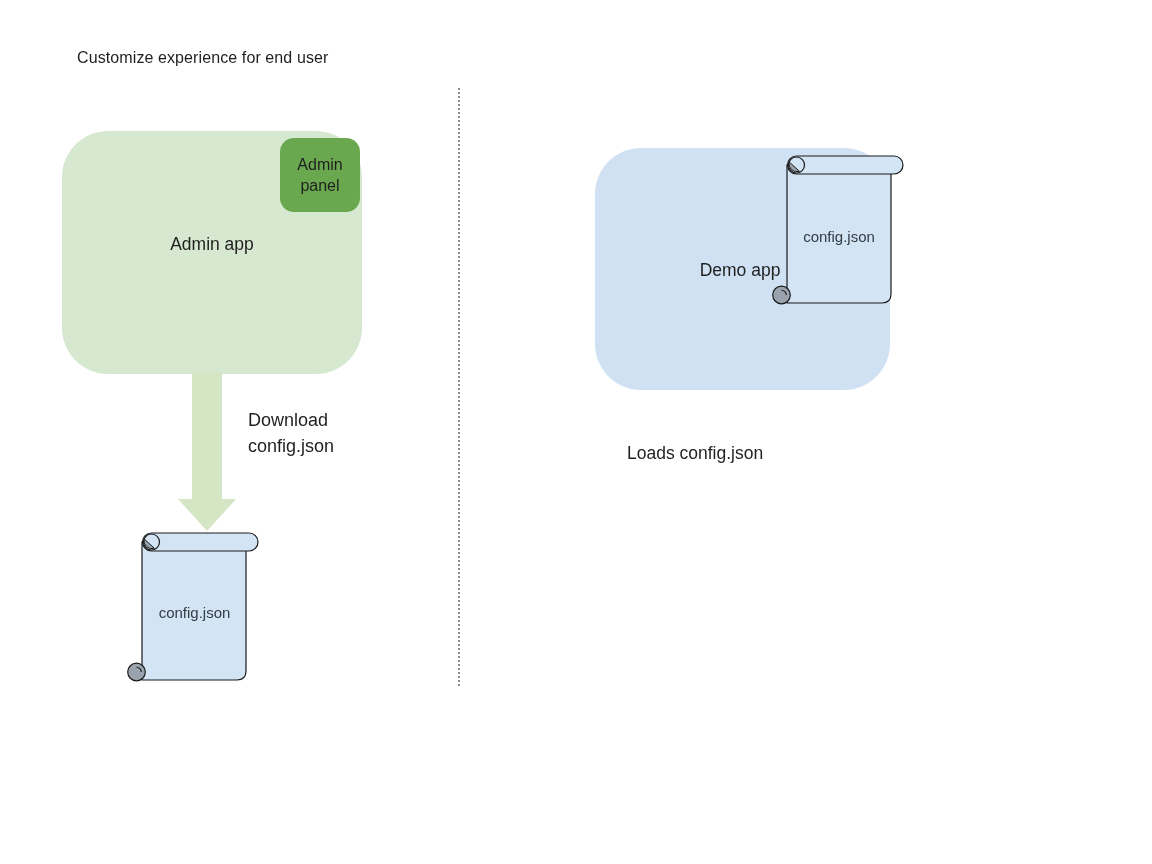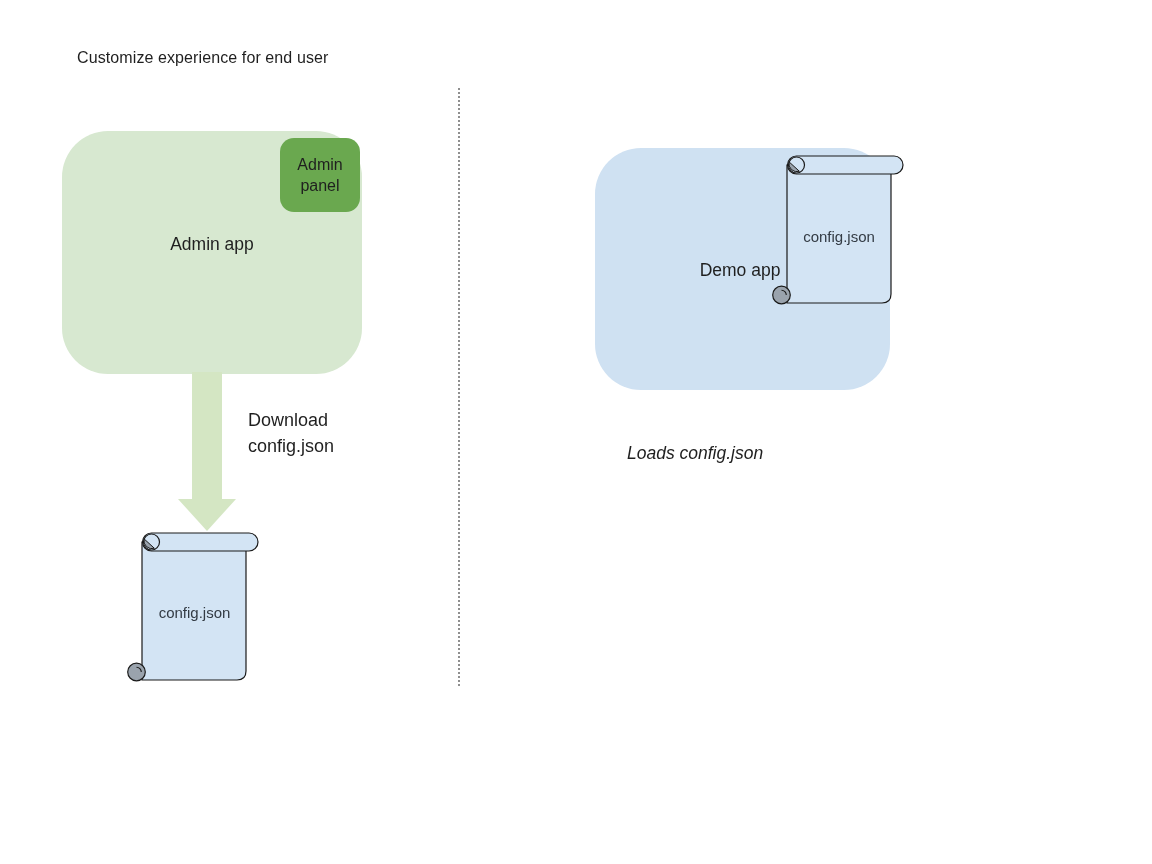--- a/index.html
+++ b/index.html
@@ -24,21 +24,21 @@
   #arrow-svg { left:170px; top:370px; width:75px; height:165px; }
   #download-label { left:248px; top:407px; font-size:18px; line-height:26px; white-space:pre-line; }
   #divider { left:458px; top:88px; width:0; height:598px; border-left:2px dotted #8f8f8f; }
   #demo-box   { left:595px; top:148px; width:295px; height:242px; }
   #demo-label { left:595px; top:260px; width:212px;margin-left:39px; }
   #scroll-left  { left:126px; top:530px; width:134px; height:156px; }
   #scroll-right { left:771px; top:153px; width:134px; height:156px; }
   .scroll-label { font-size:15px; color:#333b44; }
   #scroll-left-label  { left:142px; top:604px; width:105px; }
   #scroll-right-label { left:787px; top:228px; width:104px; }
-  #caption { left:627px; top:443px; font-size:17.5px;font-style:italic; }
+  #caption { left:627px; top:443px; font-size:17.5px; }
 </style>
 </head>
 <body>
 
 <div class="canvas">
 
   <div id="title-left" class="abs section-title">Customize experience for end user</div>
 
   <div id="admin-app-box" class="abs app-box" style="background: rgb(215, 232, 208);"></div>
 

